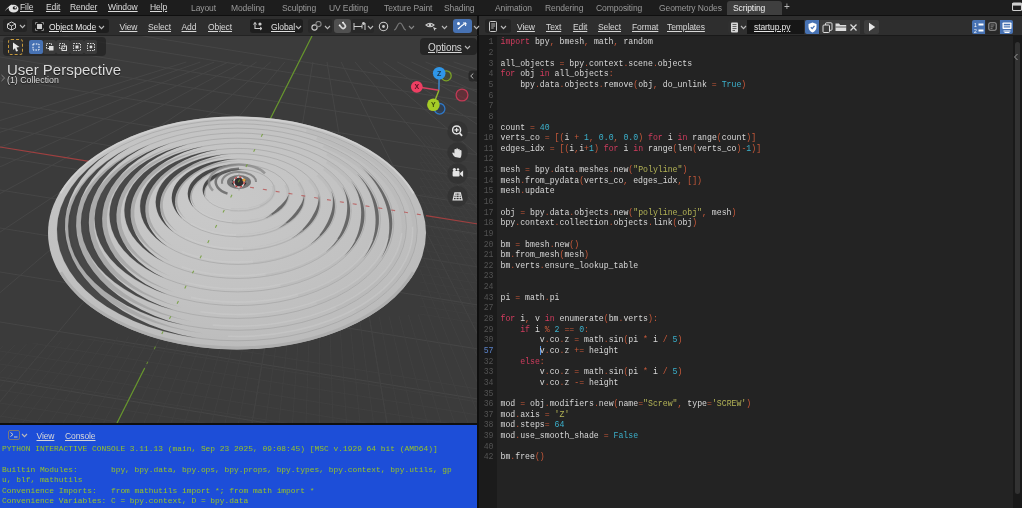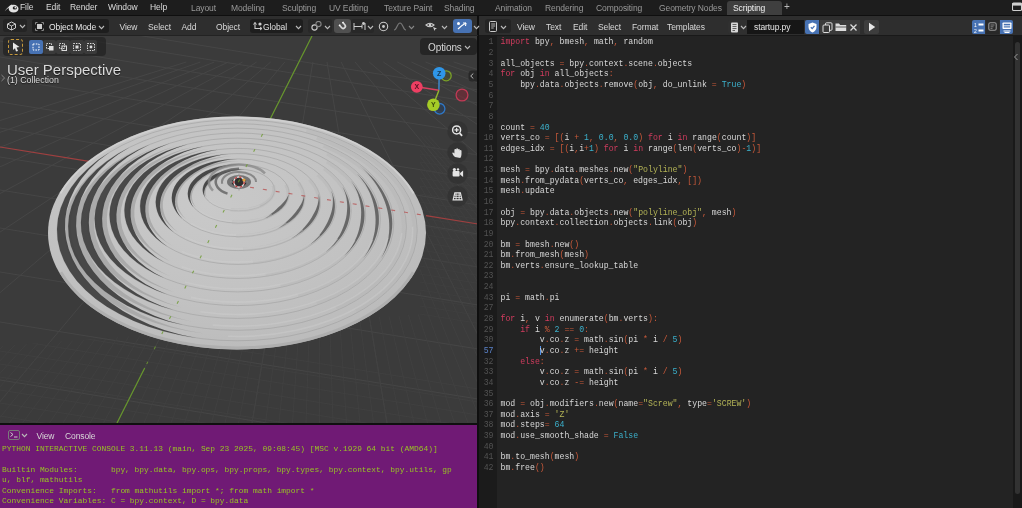--- a/index.html
+++ b/index.html
@@ -1,23 +1,23 @@
 <!DOCTYPE html>
 <html><head><meta charset="utf-8"><style>
 *{margin:0;padding:0;box-sizing:border-box}
 html,body{width:1022px;height:508px;overflow:hidden;background:#111;font-family:"Liberation Sans",sans-serif;}
 .abs{position:absolute}
 #topbar{position:absolute;left:0;top:0;width:1022px;height:15px;background:#1d1d1d;}
-.m{position:absolute;top:22px;font-size:8.5px;letter-spacing:-0.1px;color:#d8d8d8;}
+.m{position:absolute;top:22px;font-size:8.5px;letter-spacing:-0.1px;color:#d8d8d8;text-decoration:underline;}
 #tbc .m{top:2px;color:#dbdbdb;}
 .tab{position:absolute;top:2.5px;font-size:8.5px;letter-spacing:-0.1px;color:#999;}
 #vphead{position:absolute;left:0;top:16px;width:478px;height:19px;background:#2e2e2e;}
 #edhead{position:absolute;left:479px;top:16px;width:543px;height:19px;background:#2e2e2e;}
 #viewport{position:absolute;left:0;top:16px;width:478px;height:407px;background:#3b3b3b;overflow:hidden}
-#console{position:absolute;left:0;top:425px;width:478px;height:83px;background:#701a75;}
+#console{position:absolute;left:0;top:425px;width:478px;height:83px;background:#1d4ed8;}
 #conshead{position:absolute;left:0;top:425px;width:478px;height:17px;background:#1f1f1f;}
 #console pre{position:absolute;left:2px;top:18.5px;font-family:"Liberation Mono",monospace;font-size:7.9px;line-height:10.5px;color:#98c425;}
 #editor{position:absolute;left:479px;top:35px;width:543px;height:473px;background:#1b1b1b;}
 #codearea{position:absolute;left:497px;top:35px;width:516px;height:473px;background:#232323;}
 #code{position:absolute;left:479px;top:37.4px;width:543px;}
 .row{height:10.655px;white-space:pre;font-family:"Liberation Mono",monospace;font-size:8.2px;line-height:10.655px;}
 .ln{display:inline-block;width:14.5px;text-align:right;margin-right:7px;color:#525252;}
 .cl31{color:#5b83cb;}
 .cd{color:#d8d8d8;margin-top:34px;}
 .cd i{font-style:normal}
@@ -342,21 +342,20 @@
     <div class="row"><span class="ln cl31">57</span><span class="cd">        <i class="cur"></i>v<i class="s">.</i>co<i class="s">.</i>z <i class="s">+=</i> height</span></div>
     <div class="row"><span class="ln">32</span><span class="cd">    <i class="k">else</i><i class="s">:</i></span></div>
     <div class="row"><span class="ln">33</span><span class="cd">        v<i class="s">.</i>co<i class="s">.</i>z <i class="s">=</i> math<i class="s">.</i>sin<i class="s">(</i>pi <i class="s">*</i> i <i class="s">/</i> <i class="n">5</i><i class="s">)</i></span></div>
     <div class="row"><span class="ln">34</span><span class="cd">        v<i class="s">.</i>co<i class="s">.</i>z <i class="s">-=</i> height</span></div>
     <div class="row"><span class="ln">35</span><span class="cd"></span></div>
     <div class="row"><span class="ln">36</span><span class="cd">mod <i class="s">=</i> obj<i class="s">.</i>modifiers<i class="s">.</i>new<i class="s">(</i>name<i class="s">=</i><i class="t">"Screw"</i><i class="s">,</i> type<i class="s">=</i><i class="t">'SCREW'</i><i class="s">)</i></span></div>
     <div class="row"><span class="ln">37</span><span class="cd">mod<i class="s">.</i>axis <i class="s">=</i> <i class="t">'Z'</i></span></div>
     <div class="row"><span class="ln">38</span><span class="cd">mod<i class="s">.</i>steps<i class="s">=</i> <i class="n">64</i></span></div>
     <div class="row"><span class="ln">39</span><span class="cd">mod<i class="s">.</i>use_smooth_shade <i class="s">=</i> <i class="n">False</i></span></div>
     <div class="row"><span class="ln">40</span><span class="cd"></span></div>
-    <div class="row"><span class="ln">41</span><span class="cd">bm<i class="s">.</i>to_mesh<i class="s">(</i>mesh<i class="s">)</i></span></div>
     <div class="row"><span class="ln">42</span><span class="cd">bm<i class="s">.</i>free<i class="s">()</i></span></div>
   </div>
 <div id="conshead"></div>
 <div id="console">
 <pre>PYTHON INTERACTIVE CONSOLE 3.11.13 (main, Sep 23 2025, 09:08:45) [MSC v.1929 64 bit (AMD64)]
 
 Builtin Modules:       bpy, bpy.data, bpy.ops, bpy.props, bpy.types, bpy.context, bpy.utils, gp
 u, blf, mathutils
 Convenience Imports:   from mathutils import *; from math import *
 Convenience Variables: C = bpy.context, D = bpy.data</pre>
@@ -454,28 +453,28 @@
 <rect x="2" y="2" width="5" height="5" fill="#ccc"></rect>
 <path d="M0.5 2.5 v-2 h2 M6.5 0.5 h2 v2 M8.5 6.5 v2 h-2 M2.5 8.5 h-2 v-2" stroke="#888" fill="none" stroke-width="1"></path>
     </svg>
     <span class="m" style="left:49px;top:22px;color:#e8e8e8">Object Mode</span>
     <svg style="position:absolute;left:98px;top:24.5px" width="7" height="5" viewBox="0 0 7 5">
       <path d="M1 1 L3.5 3.6 L6 1" stroke="#bbb" stroke-width="1.1" fill="none"></path>
     </svg>
     <span class="m" style="left:119.5px;top:22px">View</span>
     <span class="m" style="left:148px;top:22px">Select</span>
     <span class="m" style="left:181.5px;top:22px">Add</span>
-    <span class="m" style="left:216px;top:22px">Object</span>
+    <span class="m" style="left:208px;top:22px">Object</span>
     <span class="pill" style="left:250px;top:19px;width:53px;height:13.5px"></span>
     <svg style="position:absolute;left:253px;top:21.5px" width="11" height="9" viewBox="0 0 11 9">
 <path d="M2 0.5 v6 h7" stroke="#ccc" fill="none" stroke-width="1.1"></path>
       <path d="M2 0.5 l-1.5 2 M2 0.5 l1.5 2 M9 6.5 l-2 -1.5 M9 6.5 l-2 1.5" stroke="#ccc" fill="none" stroke-width="1"></path>
 <circle cx="7" cy="2" r="1.6" fill="#ccc"></circle>
     </svg>
-    <span class="m" style="left:263px;top:22px;color:#e0e0e0">Global</span>
+    <span class="m" style="left:271px;top:22px;color:#e0e0e0">Global</span>
     <svg style="position:absolute;left:295px;top:24.5px" width="7" height="5" viewBox="0 0 7 5">
       <path d="M1 1 L3.5 3.6 L6 1" stroke="#bbb" stroke-width="1.1" fill="none"></path>
     </svg>
     <span class="pill" style="left:308px;top:19px;width:24px;height:13.5px;background:#282828"></span>
     <svg style="position:absolute;left:311px;top:21px" width="11" height="10" viewBox="0 0 11 10">
 <circle cx="3.5" cy="6.5" r="2.6" fill="none" stroke="#ccc" stroke-width="1.1"></circle>
       <circle cx="7.5" cy="3" r="2.6" fill="none" stroke="#888" stroke-width="1.1"></circle>
     </svg>
     <svg style="position:absolute;left:324px;top:24.5px" width="7" height="5" viewBox="0 0 7 5">
       <path d="M1 1 L3.5 3.6 L6 1" stroke="#bbb" stroke-width="1.1" fill="none"></path>

